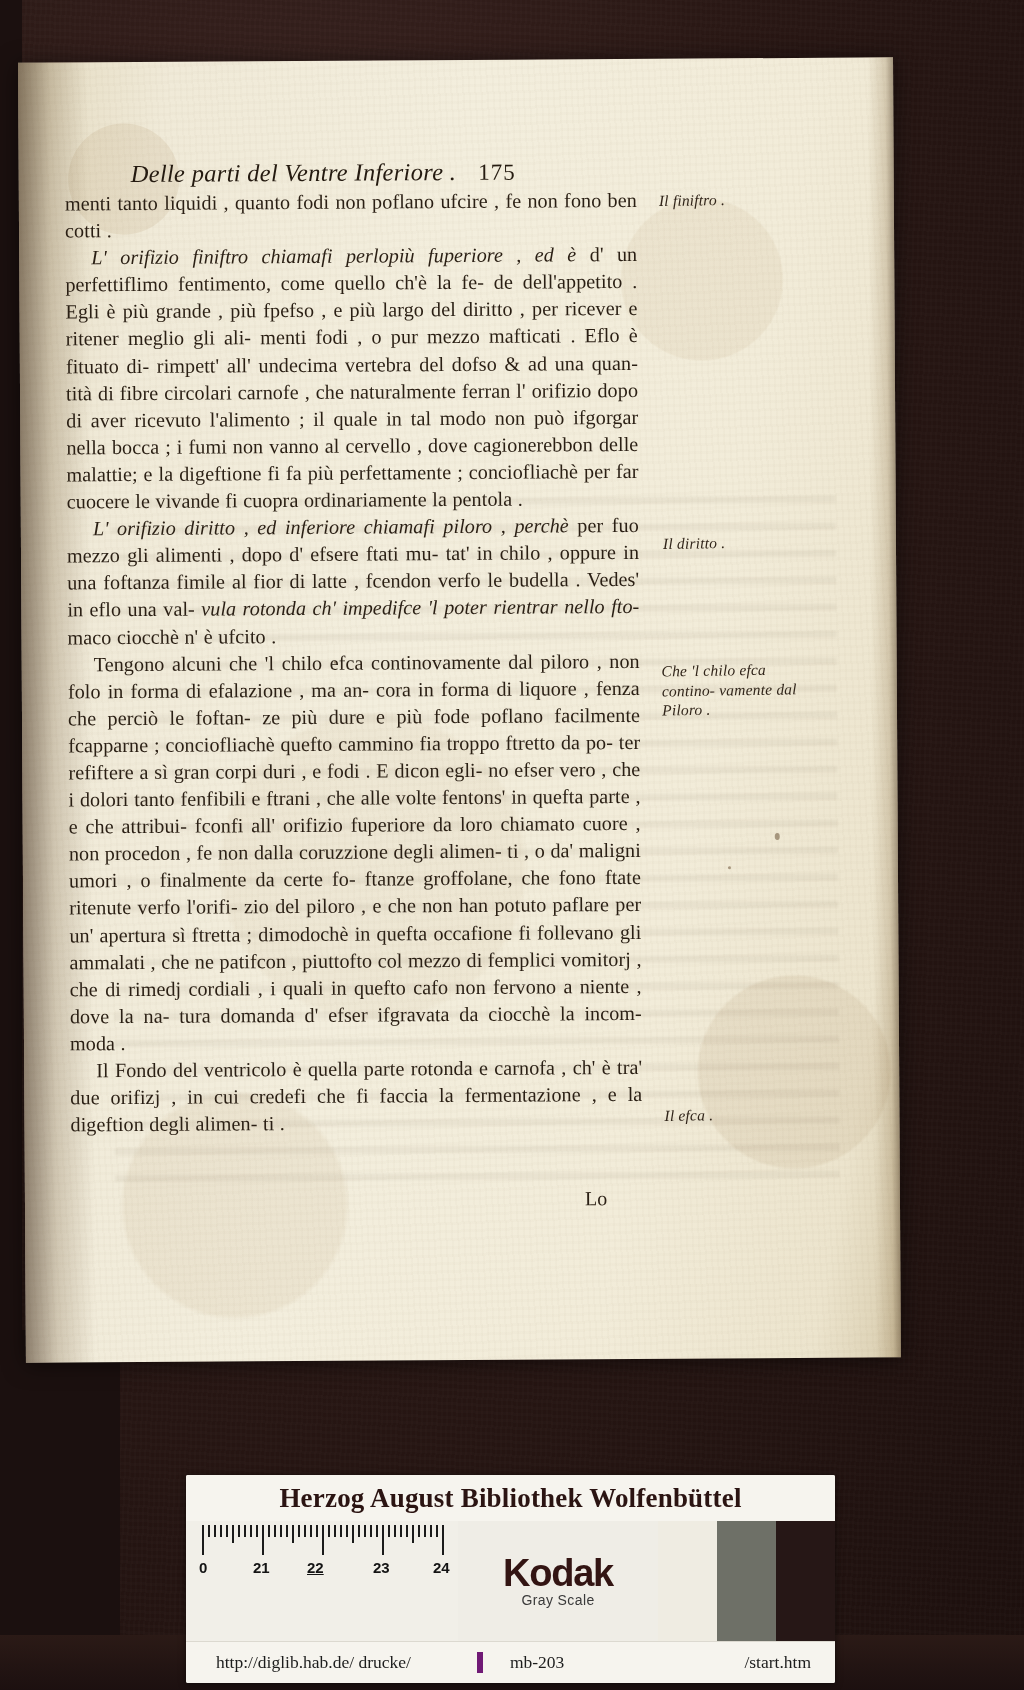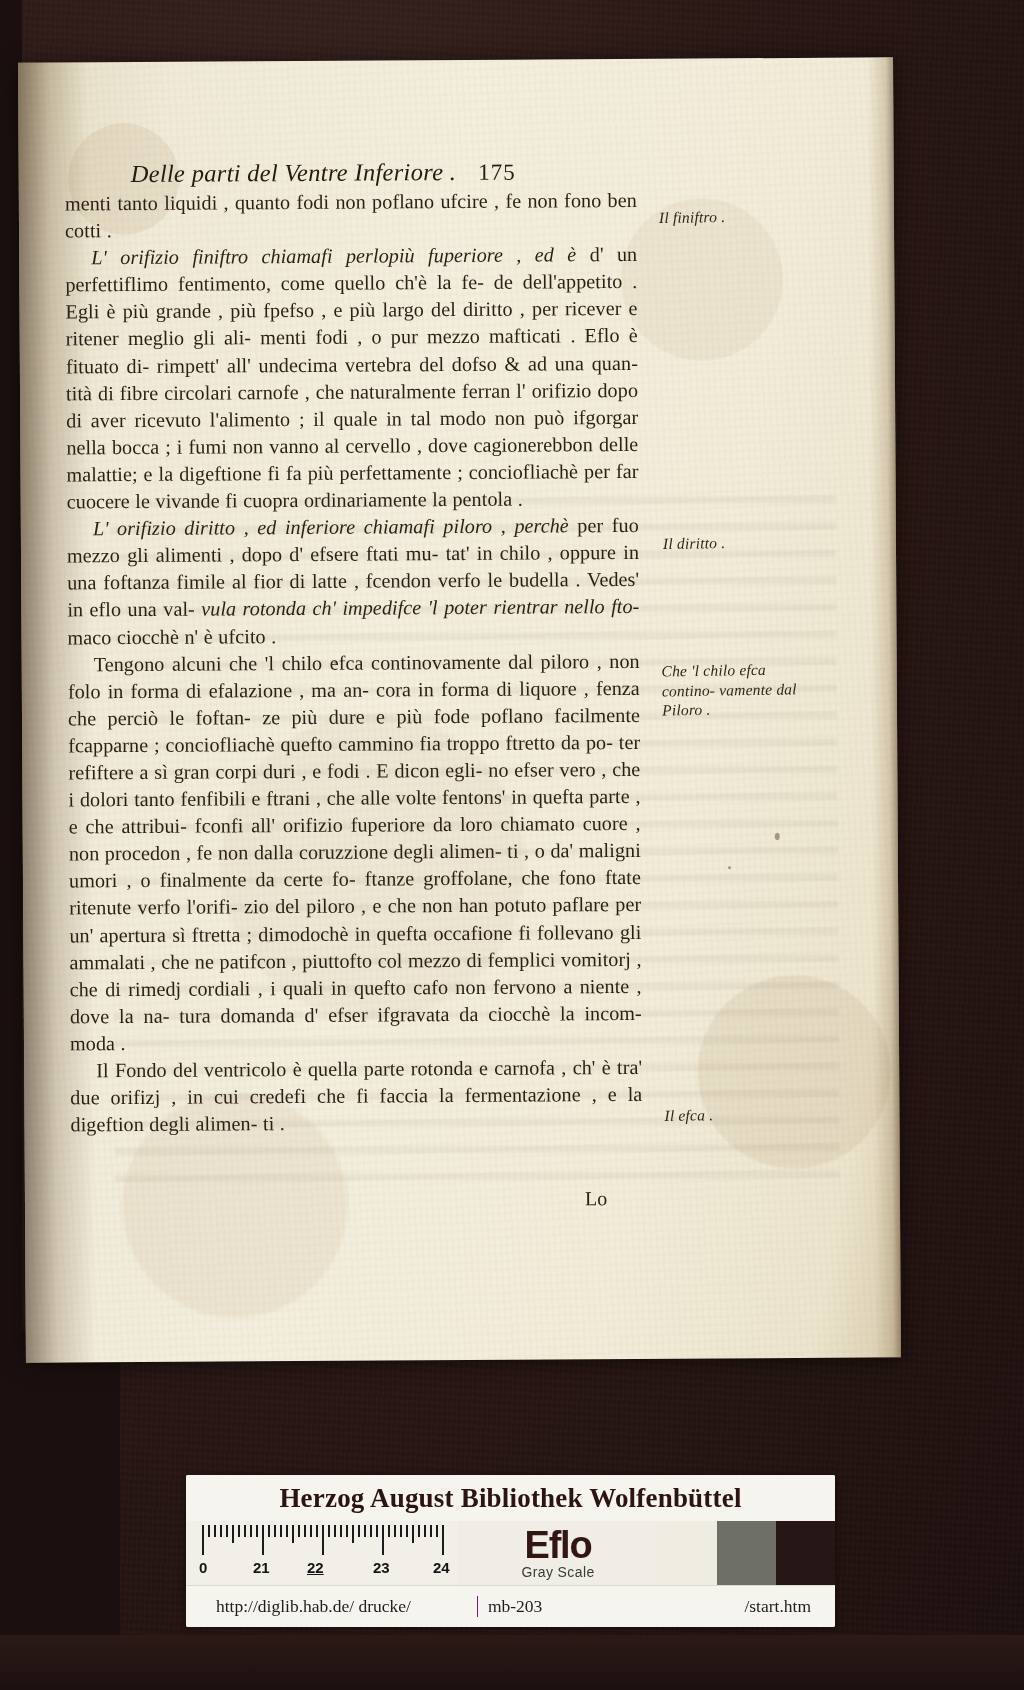--- a/index.html
+++ b/index.html
@@ -143,21 +143,21 @@
     position: absolute;
     background: #6b5438;
     border-radius: 50%;
     opacity: .55;
   }
 
   
   #calib-card {
     position: absolute;
     left: 186px; top: 1475px;
-    width: 649px; height: 152px;
+    width: 649px; height: 208px;
     background: #f4f2ec;
     box-shadow: 0 1px 7px rgba(0,0,0,.5);
     display: flex; flex-direction: column;
     border-radius: 2px;
     overflow: hidden;
   }
   #calib-title {
     height: 46px;
     display: flex; align-items: center; justify-content: center;
     font-family: "Liberation Serif", serif;
@@ -224,21 +224,21 @@
   #calib-url {
     height: 42px;
     display: flex; align-items: center;
     background: #f6f4ee;
     font-family: "Liberation Serif", serif;
     font-size: 17.5px;
     color: #1d1d1d;
     border-top: 1px solid #dcd9d0;
   }
   #calib-url .u-left   { padding-left: 30px; }
-  #calib-url .u-mid    { margin-left: 66px; padding-left: 10px; border-left: 1px solid #701a75; }
+  #calib-url .u-mid    { margin-left: 66px; padding-left: 27px; border-left: 6px solid #701a75; }
   #calib-url .u-right  { margin-left: auto; padding-right: 24px; }
 
   
   #card-shadow-strip {
     position: absolute; left: 0; right: 0; top: 1635px; height: 55px;
     background: linear-gradient(180deg, #2b1a16 0%, #1c1010 100%);
   }
   
   .edge-block { position: absolute; background: #1b100f; }
 </style>
@@ -327,21 +327,21 @@
         <span>Il Fondo del ventricolo è quella parte rotonda e</span>
         <span>carnofa , ch' è tra' due orifizj , in cui credefi che fi</span>
         <span>faccia la fermentazione , e la digeftion degli alimen-</span>
         <span>ti .</span>
       </p>
 
     </div>
   </div>
 
   <div id="margin-col">
-    <div class="margin-note" style="top:94px; left:0;">Il finiftro .</div>
+    <div class="margin-note" style="top:77px; left:0;">Il finiftro .</div>
     <div class="margin-note" style="top:420px; left:2px;">Il diritto .</div>
     <div class="margin-note block" style="top:547px; left:0;">Che 'l chilo efca contino- vamente dal Piloro .</div>
     <div class="margin-note" style="top:992px; left:0;">Il efca .</div>
   </div>
 
   <div id="catchword">Lo</div>
 </div>
 
 <div id="card-shadow-strip"></div>
 
@@ -398,21 +398,21 @@
       <div id="ruler-labels">
         <span style="left:-3px;">0</span>
         <span style="left:51px;">21</span>
         <span style="left:105px;text-decoration:underline;">22</span>
         <span style="left:171px;text-align:right;">23</span>
         <span style="left:231px;">24</span>
       </div>
     </div>
 
     <div id="kodak-wrap">
-      <div id="kodak-word">Eflo</div>
+      <div id="kodak-word">Kodak</div>
       <div id="kodak-sub">Gray Scale</div>
     </div>
 
     <div id="patch-row">
       <div class="patch" style="background:#efece2;"></div>
       <div class="patch" style="background:#6e7067;"></div>
       <div class="patch" style="background:#261716;"></div>
     </div>
 
   </div>

